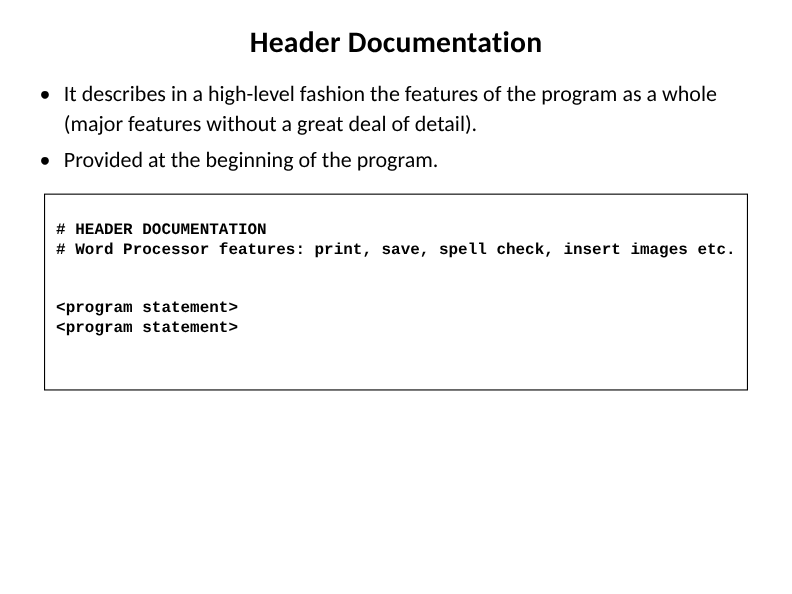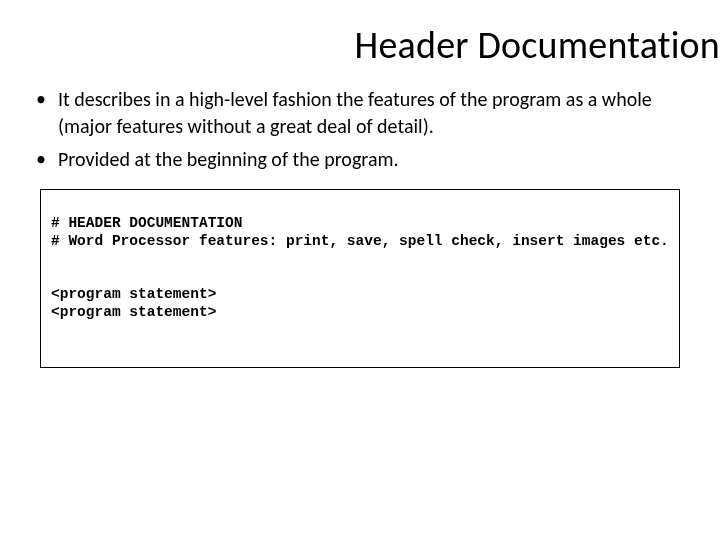--- a/index.html
+++ b/index.html
@@ -13,23 +13,23 @@
     position: relative;
   }
   .slide {
     width: 720px;
     height: 540px;
     position: relative;
     box-sizing: border-box;
     padding: 0;
   }
   .title {
-    text-align: right;
-    font-size: 38px;
-    font-weight: 400;
+    text-align: center;
+    font-size: 27px;
+    font-weight: 700;
     margin-top: 22px;
     margin-bottom: 18px;
     letter-spacing: 0.2px;
   }
   .bullets {
     margin: 0 30px 0 30px;
     padding: 0 0 0 24px;
     font-size: 20px;
     line-height: 1.35;
   }

